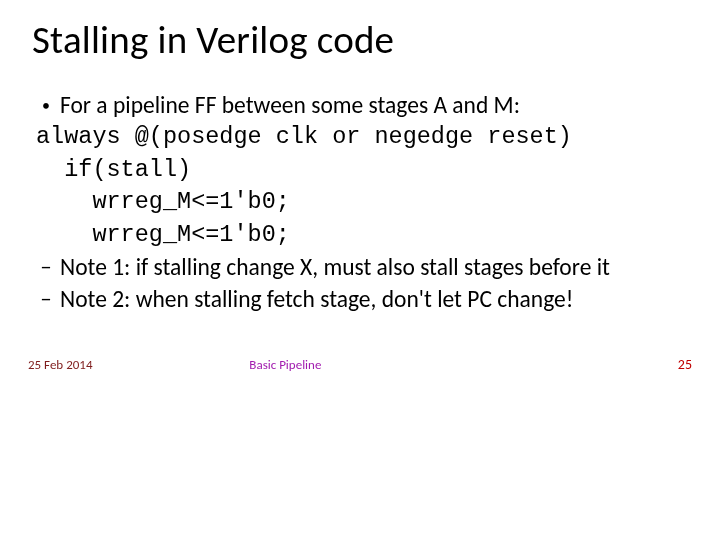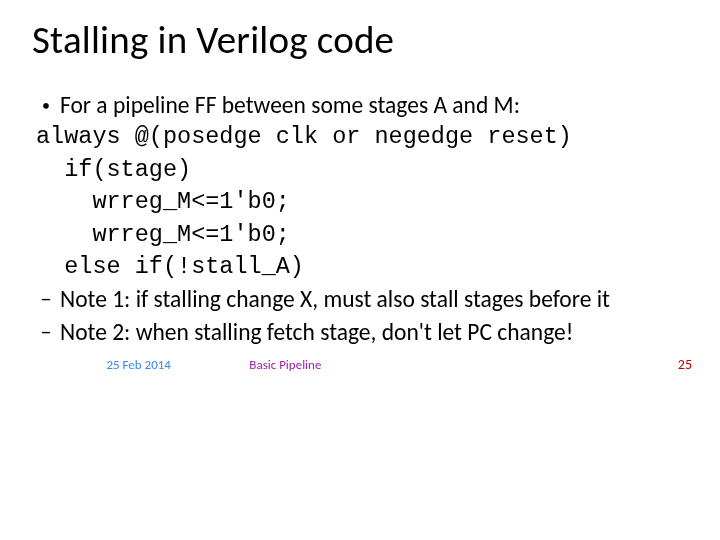--- a/index.html
+++ b/index.html
@@ -57,44 +57,43 @@
   .footer {
     position: absolute;
     left: 0;
     bottom: 14px;
     width: 720px;
     display: flex;
     align-items: baseline;
     font-size: 13px;
     padding: 0 28px;
   }
-  .footer-left  { flex: 1 1 0; text-align: center; color: #3b82f6; }
+  .footer-left  { flex: 1 1 0; text-align: left; color: #7f1d1d; }
   .footer-center{ flex: 1 1 0; text-align: left; color: #a21caf; }
   .footer-right { flex: 1 1 0; text-align: right; color: #c00000; font-size: 14px; margin-top: 44px; }
 </style>
 </head>
 <body>
 
 <div class="slide">
 
   <h1 class="title">Stalling in Verilog code</h1>
 
   <div class="content">
 
     <div class="bullet-row">
       <div class="bullet-dot">•</div>
       <div class="bullet-text">For a pipeline FF between some stages A and M:</div>
     </div>
 
     <div class="code-block">
       <div class="mono">always @(posedge clk or negedge reset)</div>
-      <div class="mono">  if(stage)</div>
+      <div class="mono">  if(stall)</div>
       <div class="mono">    wrreg_M&lt;=1'b0;</div>
       <div class="mono">    wrreg_M&lt;=1'b0;</div>
-      <div class="mono">  else if(!stall_A)</div>
     </div>
 
     <div class="bullet-row">
       <div class="dash-dot">–</div>
       <div class="bullet-text">Note 1: if stalling change X, must also stall stages before it</div>
     </div>
     <div class="bullet-row">
       <div class="dash-dot">–</div>
       <div class="bullet-text">Note 2: when stalling fetch stage, don't let PC change!</div>
     </div>

